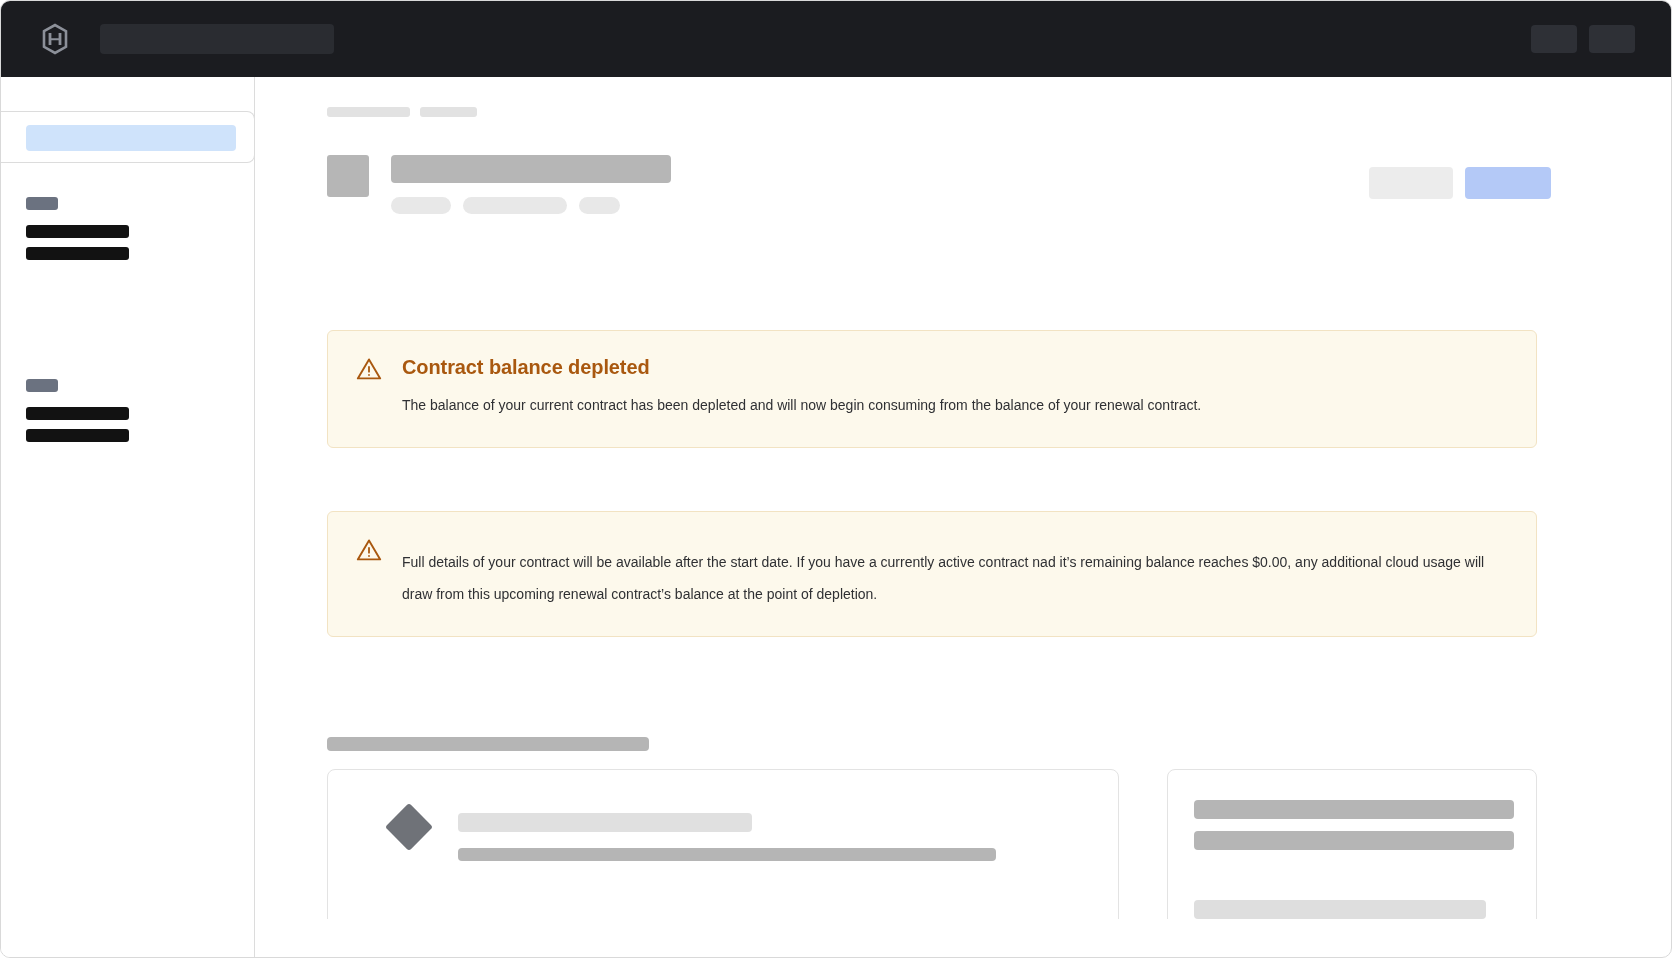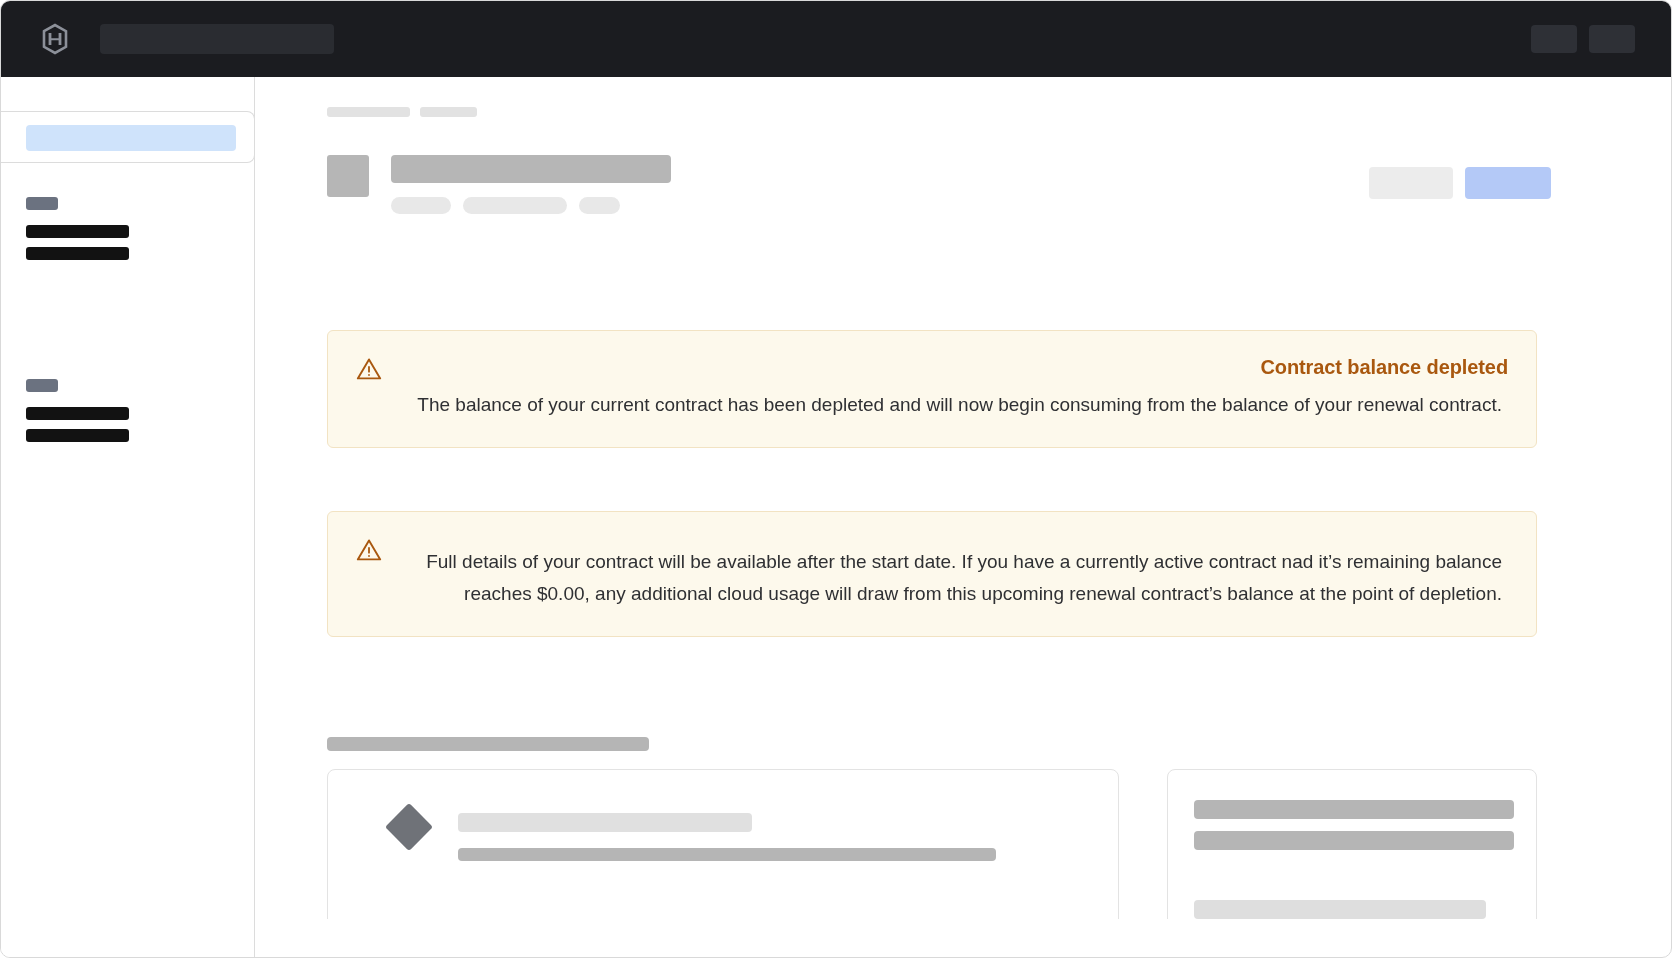--- a/index.html
+++ b/index.html
@@ -93,21 +93,20 @@
   .side-group .line-b { width: 103px; height: 13px; margin-top: 9px; }
 
   
   .main {
     position: absolute;
     top: 76px; left: 254px;
     width: 1418px;
     height: 842px;
     background: #ffffff;
     overflow: hidden;
-    text-align: right;
   }
   .breadcrumb {
     position: absolute; top: 30px; left: 72px;
     display: flex; align-items: center; gap: 10px;
   }
   .breadcrumb .crumb1 { width: 83px; height: 10px; background: #e2e2e2; border-radius: 3px; }
   .breadcrumb .crumb2 { width: 57px; height: 10px; background: #e2e2e2; border-radius: 3px; }
 
   .page-head { position: absolute; top: 78px; left: 72px; display: flex; align-items: flex-start; }
   .page-avatar { width: 42px; height: 42px; background: #b6b6b6; border-radius: 3px; }
@@ -141,21 +140,21 @@
   .alert-title {
     color: #a9580f;
     font-size: 20px;
     font-weight: bold;
     line-height: 24px;
     letter-spacing: -0.1px;
   }
   .alert-text {
     margin-top: 10px;
     color: #2f3033;
-    font-size: 19px;
+    font-size: 14px;
     line-height: 32px;
     max-width: 1100px;
   }
 
   
   .section-heading-sk {
     position: absolute;
     top: 660px; left: 326px;
     width: 322px; height: 14px;
     background: #b5b5b5;

